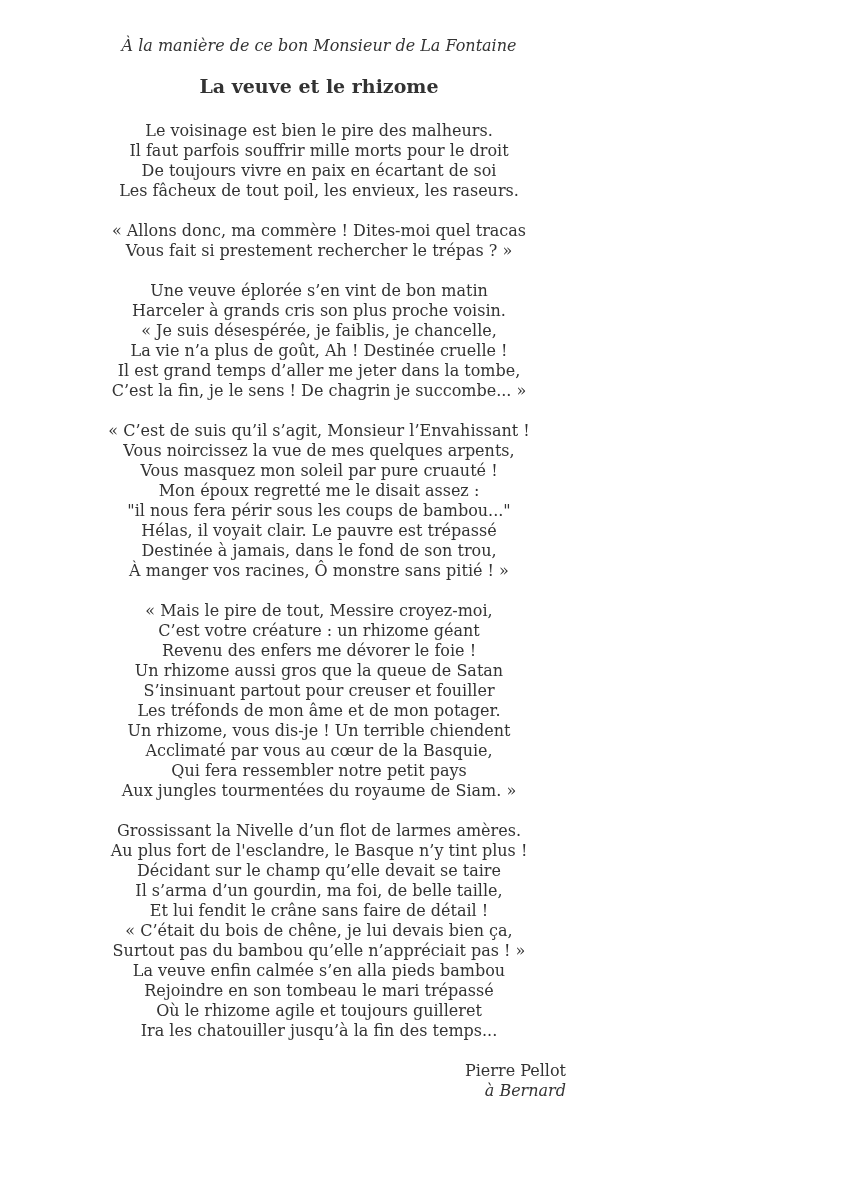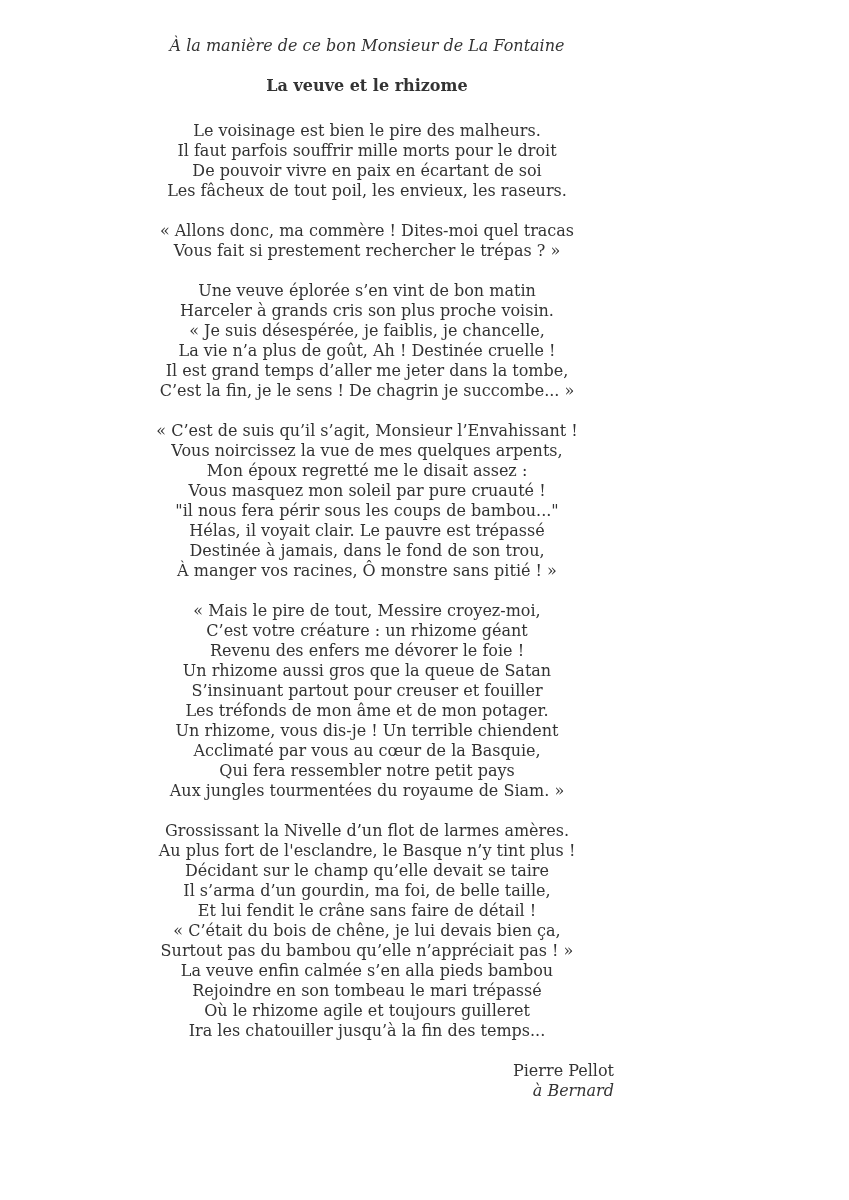--- a/index.html
+++ b/index.html
@@ -9,35 +9,35 @@
   }
   .page {
     position: relative;
     width: 849px;
     height: 1200px;
     background: #ffffff;
     overflow: hidden;
   }
   .content {
     box-sizing: border-box;
-    margin-left: 120px;
+    margin-left: 72px;
     width: 494px;
     padding-top: 36px;
     text-align: center;
     font-family: "DejaVu Serif", "Liberation Serif", serif;
     font-size: 16px;
     line-height: 20px;
     color: #333333;
   }
   .epigraph {
     font-style: italic;
     margin: 0 0 20px 0;
   }
   .title {
-    font-size: 16px;
+    font-size: 19px;
     font-weight: bold;
     margin: 0 0 25px 0;
   }
   .stanza {
     margin: 0 0 20px 0;
   }
   .line {
     margin: 0;
   }
   .signature {
@@ -55,40 +55,40 @@
 <body>
 
 <div class="page">
   <div class="content">
     <p class="epigraph">À la manière de ce bon Monsieur de La Fontaine</p>
     <h1 class="title">La veuve et le rhizome</h1>
     <div class="poem" id="poem">
         <div class="stanza">
           <p class="line">Le voisinage est bien le pire des malheurs.</p>
           <p class="line">Il faut parfois souffrir mille morts pour le droit</p>
-          <p class="line">De pouvoir vivre en paix en écartant de soi</p>
+          <p class="line">De toujours vivre en paix en écartant de soi</p>
           <p class="line">Les fâcheux de tout poil, les envieux, les raseurs.</p>
         </div>
         <div class="stanza">
           <p class="line">« Allons donc, ma commère ! Dites-moi quel tracas</p>
           <p class="line">Vous fait si prestement rechercher le trépas ? »</p>
         </div>
         <div class="stanza">
           <p class="line">Une veuve éplorée s’en vint de bon matin</p>
           <p class="line">Harceler à grands cris son plus proche voisin.</p>
           <p class="line">« Je suis désespérée, je faiblis, je chancelle,</p>
           <p class="line">La vie n’a plus de goût, Ah ! Destinée cruelle !</p>
           <p class="line">Il est grand temps d’aller me jeter dans la tombe,</p>
           <p class="line">C’est la fin, je le sens ! De chagrin je succombe... »</p>
         </div>
         <div class="stanza">
           <p class="line">« C’est de suis qu’il s’agit, Monsieur l’Envahissant !</p>
           <p class="line">Vous noircissez la vue de mes quelques arpents,</p>
+          <p class="line">Vous masquez mon soleil par pure cruauté !</p>
           <p class="line">Mon époux regretté me le disait assez :</p>
-          <p class="line">Vous masquez mon soleil par pure cruauté !</p>
           <p class="line">"il nous fera périr sous les coups de bambou..."</p>
           <p class="line">Hélas, il voyait clair. Le pauvre est trépassé</p>
           <p class="line">Destinée à jamais, dans le fond de son trou,</p>
           <p class="line">À manger vos racines, Ô monstre sans pitié ! »</p>
         </div>
         <div class="stanza">
           <p class="line">« Mais le pire de tout, Messire croyez-moi,</p>
           <p class="line">C’est votre créature : un rhizome géant</p>
           <p class="line">Revenu des enfers me dévorer le foie !</p>
           <p class="line">Un rhizome aussi gros que la queue de Satan</p>

